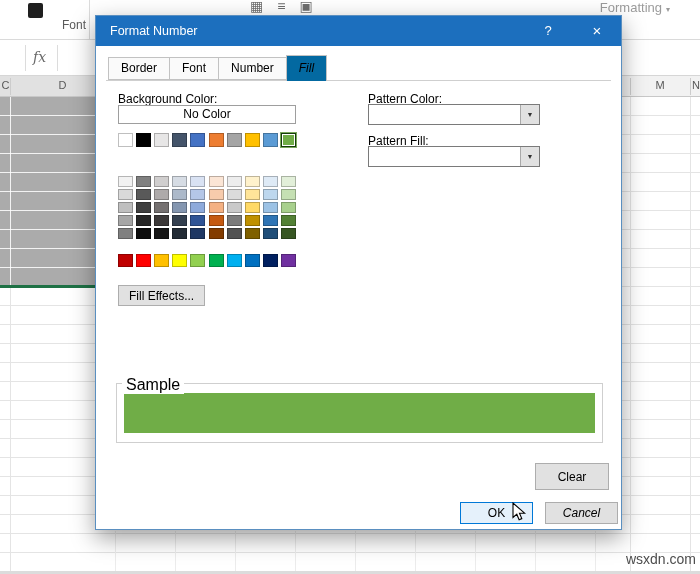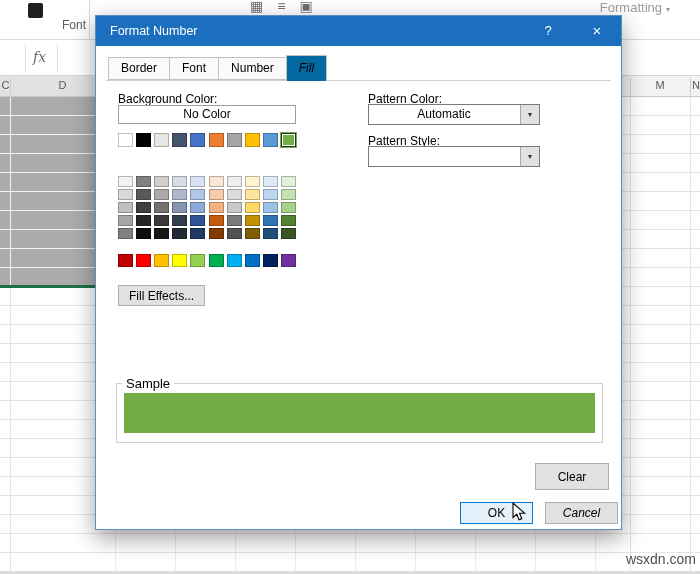--- a/index.html
+++ b/index.html
@@ -65,21 +65,21 @@
   .swatch.standard { height: 13px; }
   .swatch.selected { border: 1px solid #143c0a; box-shadow: inset 0 0 0 1px #ffffff, 0 0 0 1px #7aa85c; }
   .btn { background: #e1e1e1; border: 1px solid #adadad; font-size: 12px; font-family: inherit; color: #000; }
   .effects-row { position: absolute; left: 22px; top: 239px; display: flex; gap: 12px; }
   .effects-row .btn { height: 21px; padding: 0 10px; }
   .combo { position: absolute; width: 172px; height: 21px; background: #fff; border: 1px solid #7a7a7a; font-size: 12px; }
   .combo .value { position: absolute; left: 0; right: 20px; top: 0; bottom: 0; text-align: center; line-height: 19px; }
   .combo .arrow { position: absolute; right: 0; top: 0; bottom: 0; width: 19px; background: #e1e1e1;
     border-left: 1px solid #a9a9a9; display: flex; align-items: center; justify-content: center; font-size: 7px; color: #333; }
   .sample-box { position: absolute; left: 20px; top: 337px; width: 487px; height: 60px; border: 1px solid #cfcfcf; }
-  .sample-label { position: absolute; left: 26px; top: 330px; background: #fff; padding: 0 4px; font-size: 13px; z-index: 2; }
+  .sample-label { position: absolute; left: 26px; top: 330px; background: #fff; padding: 0 4px; font-size: 16px; z-index: 2; }
   .sample-fill { position: absolute; left: 7px; right: 7px; top: 9px; height: 40px; }
   .clear-btn { position: absolute; left: 439px; top: 417px; width: 74px; height: 27px; }
   .ok-btn { position: absolute; left: 364px; top: 456px; width: 73px; height: 22px;
     background: #e5f1fb; border: 1px solid #0078d7; }
   .cancel-btn { position: absolute; left: 449px; top: 456px; width: 73px; height: 22px; font-style: italic; }
   .cursor { position: absolute; left: 512px; top: 502px; z-index: 50; }
 </style>
 </head>
 <body>
 
@@ -231,24 +231,23 @@
           <span class="swatch standard" title="#002060" style="background: rgb(0, 32, 96);"></span>
           <span class="swatch standard" title="#7030A0" style="background: rgb(112, 48, 160);"></span>
         </div>
 
       <div class="effects-row">
         <button class="btn">Fill Effects...</button>
       </div>
 
       <div class="dlabel" style="left:272px;top:46px;">Pattern Color:</div>
       <div class="combo" style="left:272px;top:58px;">
-        <span class="value">Automatic</span>
         <span class="arrow">▼</span>
       </div>
-      <div class="dlabel" style="left:272px;top:88px;">Pattern Style:</div>
+      <div class="dlabel" style="left:272px;top:88px;">Pattern Fill:</div>
       <div class="combo" style="left:272px;top:100px;">
         <span class="value"></span>
         <span class="arrow">▼</span>
       </div>
 
       <span class="sample-label">Sample</span>
       <div class="sample-box">
         <div class="sample-fill" style="background: rgb(112, 173, 71);"></div>
       </div>
 

